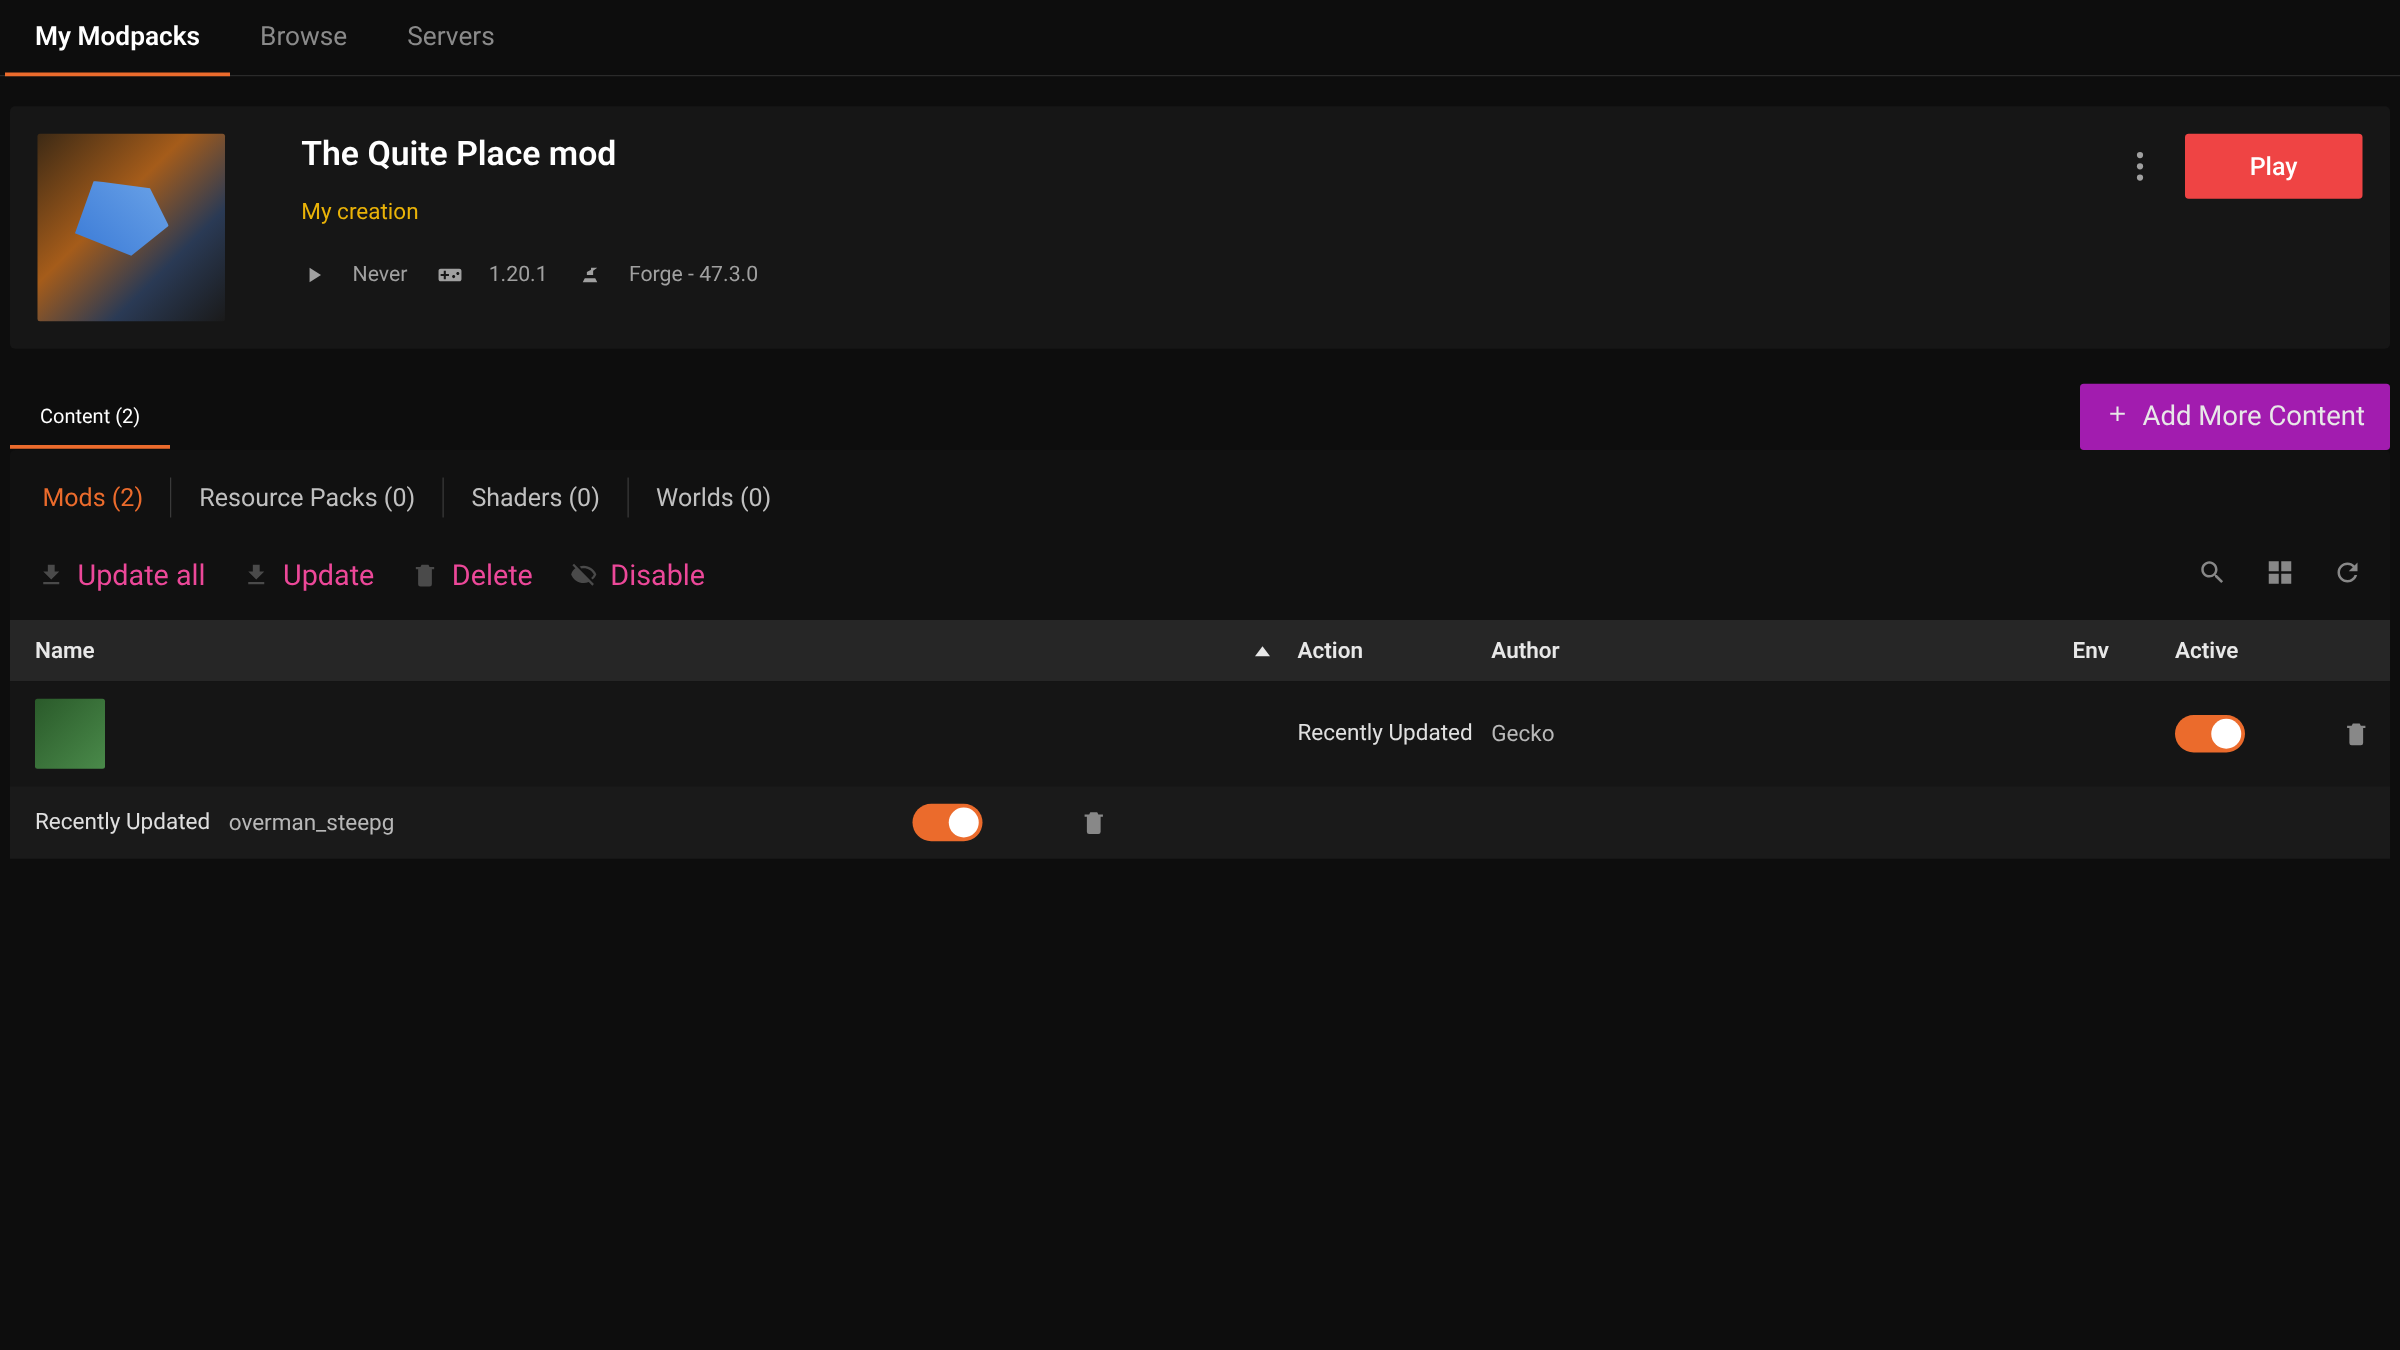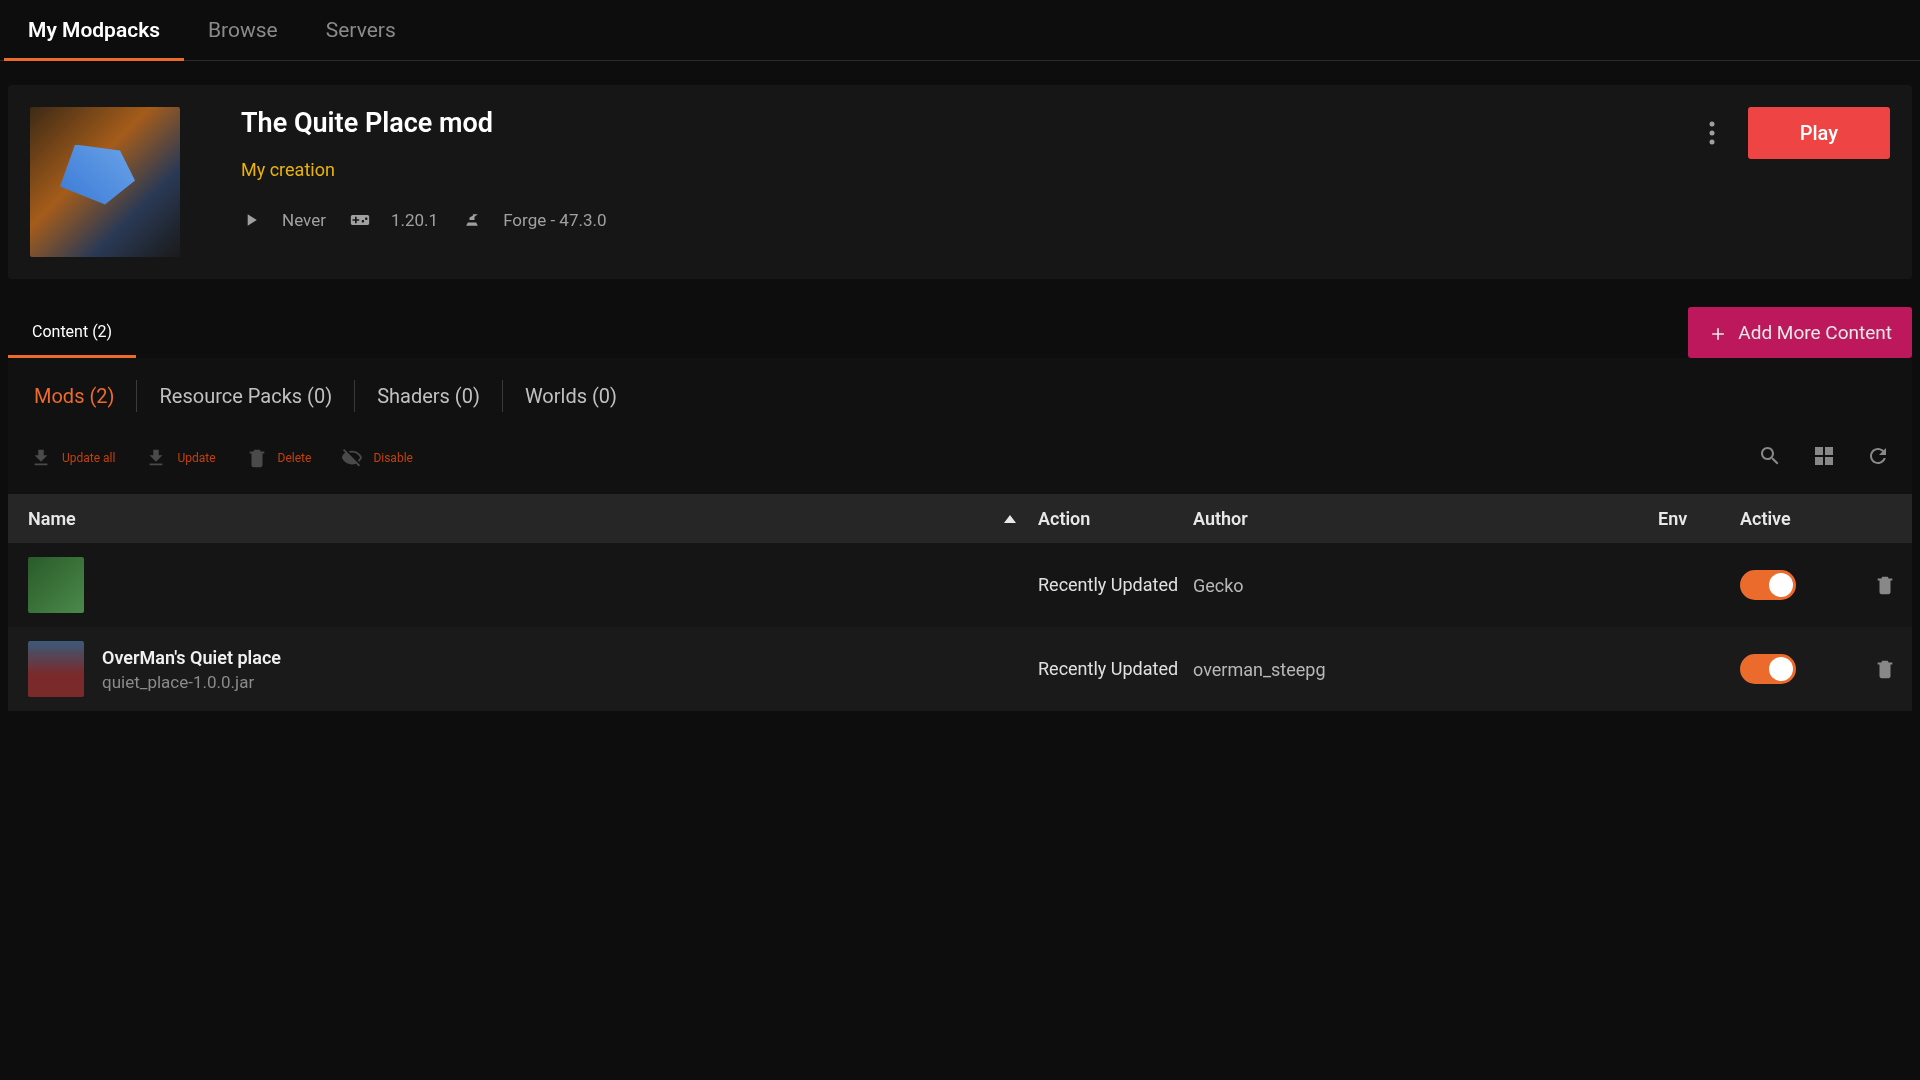--- a/index.html
+++ b/index.html
@@ -19,32 +19,32 @@
 .modpack-meta { display: flex; gap: 24px; align-items: center; }
 .meta-item { display: flex; align-items: center; gap: 21px; color: #a0a0a0; font-size: 17px; }
 .meta-icon { width: 20px; height: 20px; fill: #a0a0a0; }
 .card-actions { display: flex; gap: 18px; align-items: center; }
 .more-btn { width: 36px; height: 36px; display: flex; align-items: center; justify-content: center; cursor: pointer; }
 .more-btn svg { width: 6px; height: 24px; fill: #a0a0a0; }
 .play-btn { background: #ef4444; color: #fff; font-size: 20px; font-weight: 500; padding: 14px 52px; border: none; border-radius: 3px; cursor: pointer; }
 
 .content-header { display: flex; justify-content: space-between; align-items: center; padding: 0 8px; margin-top: 28px; }
 .content-tab { padding: 14px 24px 14px 24px; font-size: 16px; color: #fff; border-bottom: 3px solid #eb6b2c; display: inline-block; }
-.add-content-btn { display: flex; align-items: flex-end; gap: 10px; background: #be185d; color: #e8e8e8; padding: 14px 20px; border: none; border-radius: 3px; font-size: 19px; cursor: pointer; }
+.add-content-btn { display: flex; align-items: flex-start; gap: 10px; background: #a21caf; color: #e8e8e8; padding: 14px 20px; border: none; border-radius: 3px; font-size: 22px; cursor: pointer; }
 .add-content-btn svg { width: 20px; height: 20px; fill: #e8e8e8; }
 
 .content-panel { margin: 0 8px; background: #111; border-radius: 4px; padding-top: 4px; }
 .subtabs { display: flex; padding: 18px 22px; gap: 0; }
 .subtab { padding: 4px 22px; font-size: 20px; color: #c0c0c0; border-right: 1px solid #3a3a3a; cursor: pointer; }
 .subtab:last-child { border-right: none; }
 .subtab.active { color: #eb6b2c; padding-left: 4px; }
 
 .actions-row { display: flex; justify-content: space-between; padding: 14px 22px 22px; align-items: center; }
 .bulk-actions { display: flex; gap: 30px; }
-.bulk-action { display: flex; align-items: center; gap: 10px; color: #c2410c; font-size: 12px; cursor: pointer; }
+.bulk-action { display: flex; align-items: center; gap: 10px; color: #ec4899; font-size: 23px; cursor: pointer; }
 .bulk-action svg { width: 22px; height: 22px; fill: #4a4a4a; }
 .view-actions { display: flex; gap: 30px; }
 .view-action { cursor: pointer; }
 .view-action svg { width: 24px; height: 24px; fill: #888; }
 
 .table-header { display: flex; padding: 14px 20px; background: #262626; font-size: 18px; font-weight: 600; color: #e8e8e8; }
 .col-name { flex: 0 0 1010px; display: flex; align-items: center; gap: 8px; }
 .col-action { flex: 0 0 155px; }
 .col-author { flex: 0 0 465px; }
 .col-env { flex: 0 0 82px; }
@@ -205,27 +205,20 @@
         <div class="toggle"></div>
       </div>
       <div class="row-delete">
         <svg viewBox="0 0 24 24">
             <path d="M6 7h12v13a2 2 0 0 1-2 2H8a2 2 0 0 1-2-2V7zm3-4h6l1 2h4v2H4V5h4l1-2z"></path>
           </svg>
       </div>
     </div>
 
     <div class="table-row">
-      <div class="row-name">
-        <div class="row-thumb t2"></div>
-        <div class="row-name-text">
-          <div class="mod-name">OverMan's Quiet place</div>
-          <div class="mod-file">quiet_place-1.0.0.jar</div>
-        </div>
-      </div>
       <div class="row-action">Recently Updated</div>
       <div class="row-author">overman_steepg</div>
       <div class="row-env"></div>
       <div class="row-active">
         <div class="toggle"></div>
       </div>
       <div class="row-delete">
         <svg viewBox="0 0 24 24">
             <path d="M6 7h12v13a2 2 0 0 1-2 2H8a2 2 0 0 1-2-2V7zm3-4h6l1 2h4v2H4V5h4l1-2z"></path>
           </svg>

